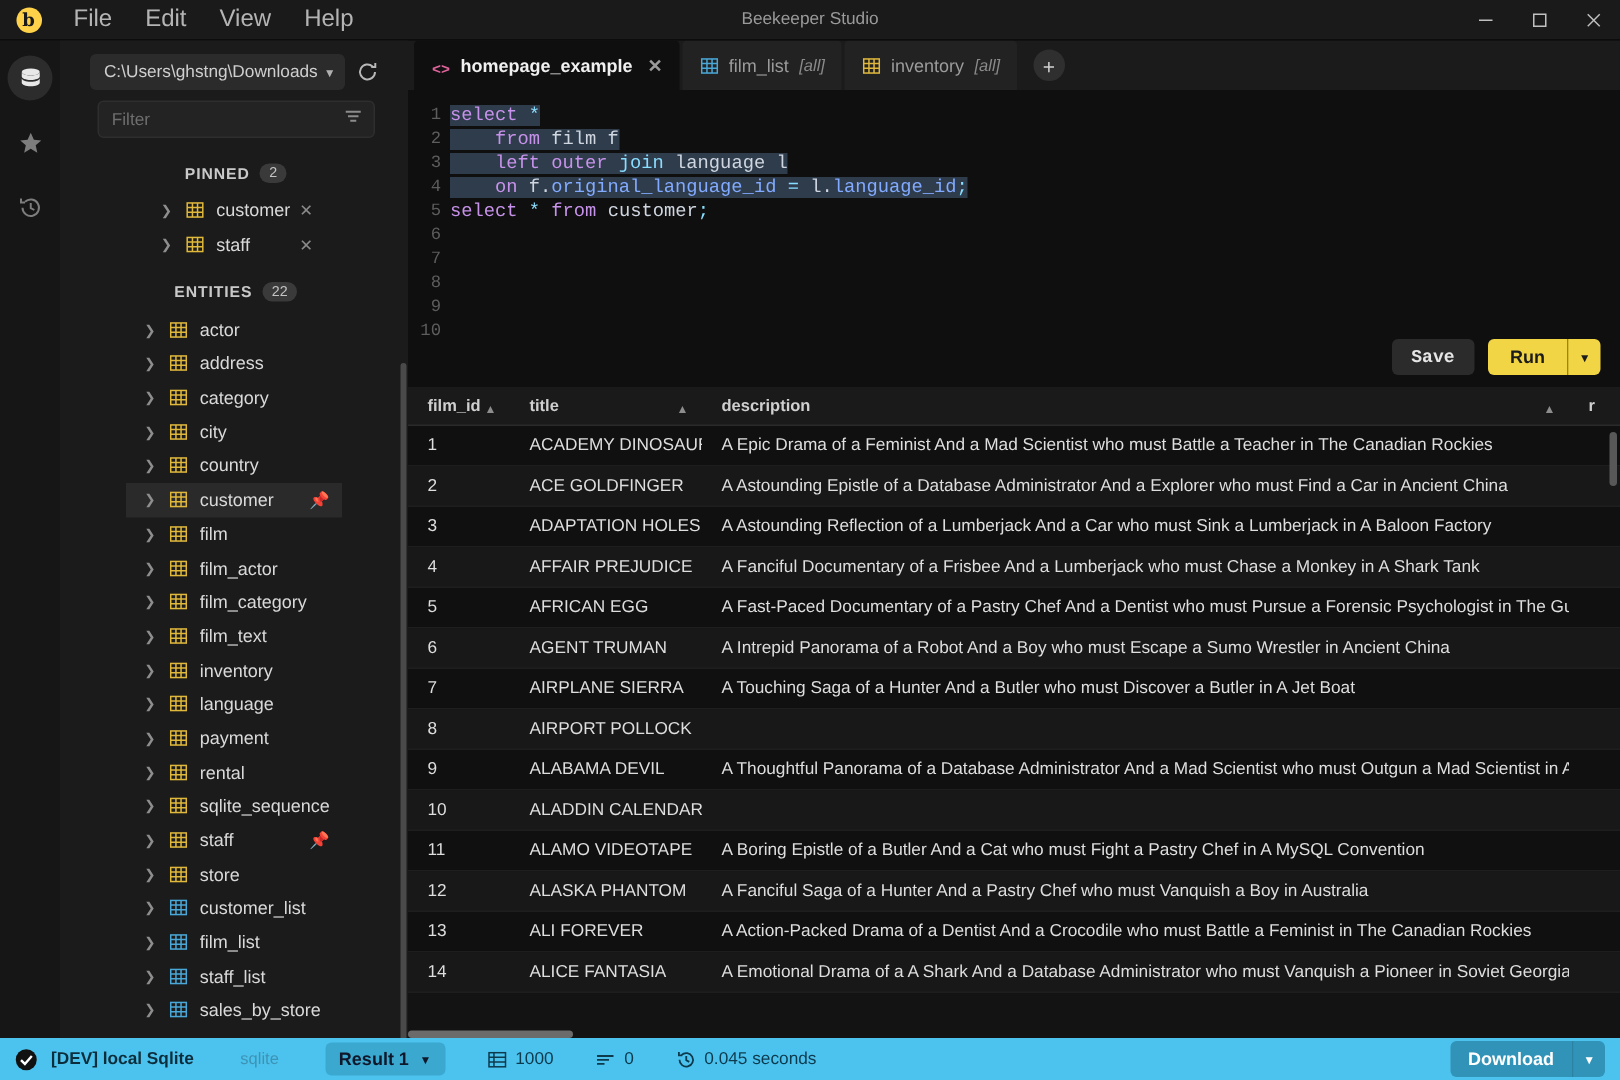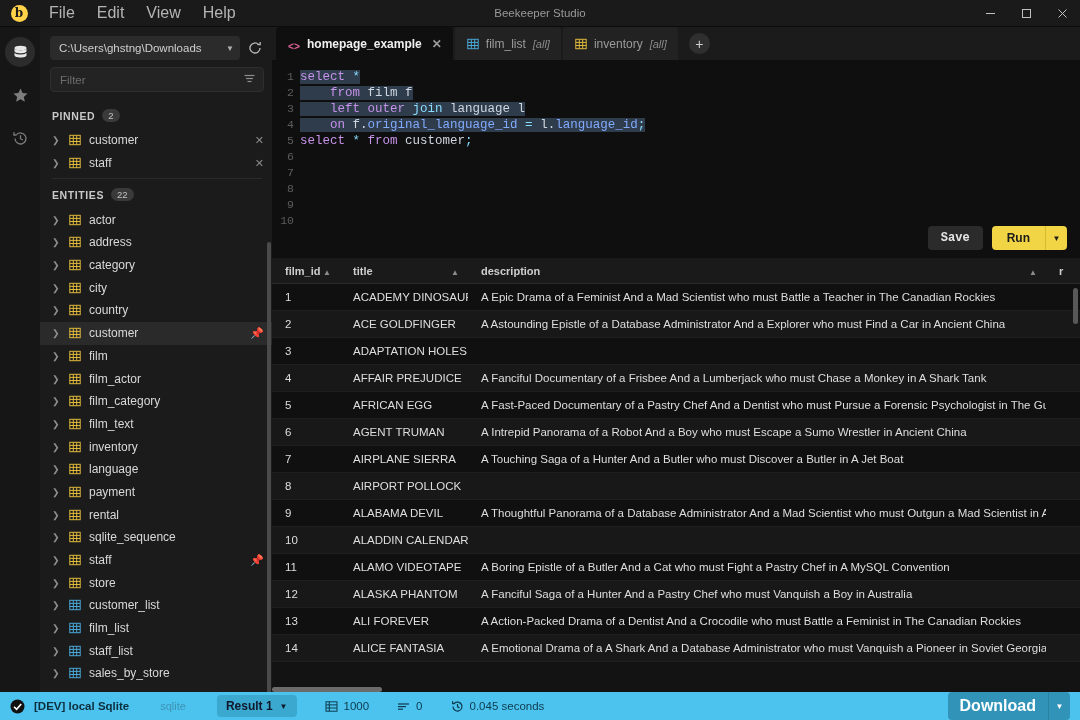--- a/index.html
+++ b/index.html
@@ -59,20 +59,21 @@
     display: flex; align-items: center; justify-content: center;
     color: #7d7d7d; cursor: default;
   }
   .rail-btn.active { background: #2c2c2c; color: #e8e8e8; }
 
   
   .sidebar {
     width: 232px; flex: 0 0 232px; background: #1b1b1b;
     display: flex; flex-direction: column; min-height: 0;
     position: relative;
+    align-items: center;
   }
   .conn-row { display: flex; align-items: center; gap: 6px; padding: 9px 8px 4px 10px; }
   .conn-select {
     flex: 1; background: #2b2b2b; border-radius: 4px;
     height: 24px; display: flex; align-items: center;
     padding: 0 6px 0 9px; font-size: 11.5px; color: #cfcfcf;
     overflow: hidden; cursor: default;
   }
   .conn-text { flex: 1; white-space: nowrap; overflow: hidden; }
   .caret { font-size: 8px; color: #b0b0b0; margin-left: 4px; }
@@ -224,21 +225,21 @@
   .st-conn { font-weight: bold; color: #0c2e3c; }
   .st-type { color: #3d93b4; padding-left: 22px; font-size: 11px; }
   .st-result {
     background: #3ba8cf; color: #0f172a; font-weight: bold; font-size: 12px;
     border-radius: 4px; padding: 4px 9px; margin-left: 22px;
     display: flex; align-items: center; gap: 7px; cursor: default;
   }
   .st-metric { display: flex; align-items: center; gap: 6px; margin-left: 19px; color: #0d3a4d; }
   .st-right { margin-left: auto; display: flex; padding-right: 10px; }
   .btn-dl {
-    background: #3293b8; color: #fff; font-size: 16px; font-weight: bold;
+    background: #3293b8; color: #fff; font-size: 12px; font-weight: bold;
     padding: 5px 12px; border: none; border-radius: 4px 0 0 4px; cursor: default;
     font-family: inherit;
   }
   .btn-dl-caret {
     background: #3293b8; color: #fff; width: 22px;
     border-left: 1px solid #2b83a4; border-radius: 0 4px 4px 0;
     display: flex; align-items: center; justify-content: center; font-size: 8px; cursor: default;
   }
   .h-scroll {
     position: absolute; left: 272px; top: -5px; width: 110px; height: 5px;
@@ -771,20 +772,21 @@
             </div>
             <div class="rrow">
               <div class="rcell c-id">2</div>
               <div class="rcell c-title">ACE GOLDFINGER</div>
               <div class="rcell c-desc">A Astounding Epistle of a Database Administrator And a Explorer who must Find a Car in Ancient China</div>
               <div class="rcell c-rest"></div>
             </div>
             <div class="rrow">
               <div class="rcell c-id">3</div>
               <div class="rcell c-title">ADAPTATION HOLES</div>
+              <div class="rcell c-desc">A Astounding Reflection of a Lumberjack And a Car who must Sink a Lumberjack in A Baloon Factory</div>
               <div class="rcell c-rest"></div>
             </div>
             <div class="rrow">
               <div class="rcell c-id">4</div>
               <div class="rcell c-title">AFFAIR PREJUDICE</div>
               <div class="rcell c-desc">A Fanciful Documentary of a Frisbee And a Lumberjack who must Chase a Monkey in A Shark Tank</div>
               <div class="rcell c-rest"></div>
             </div>
             <div class="rrow">
               <div class="rcell c-id">5</div>

